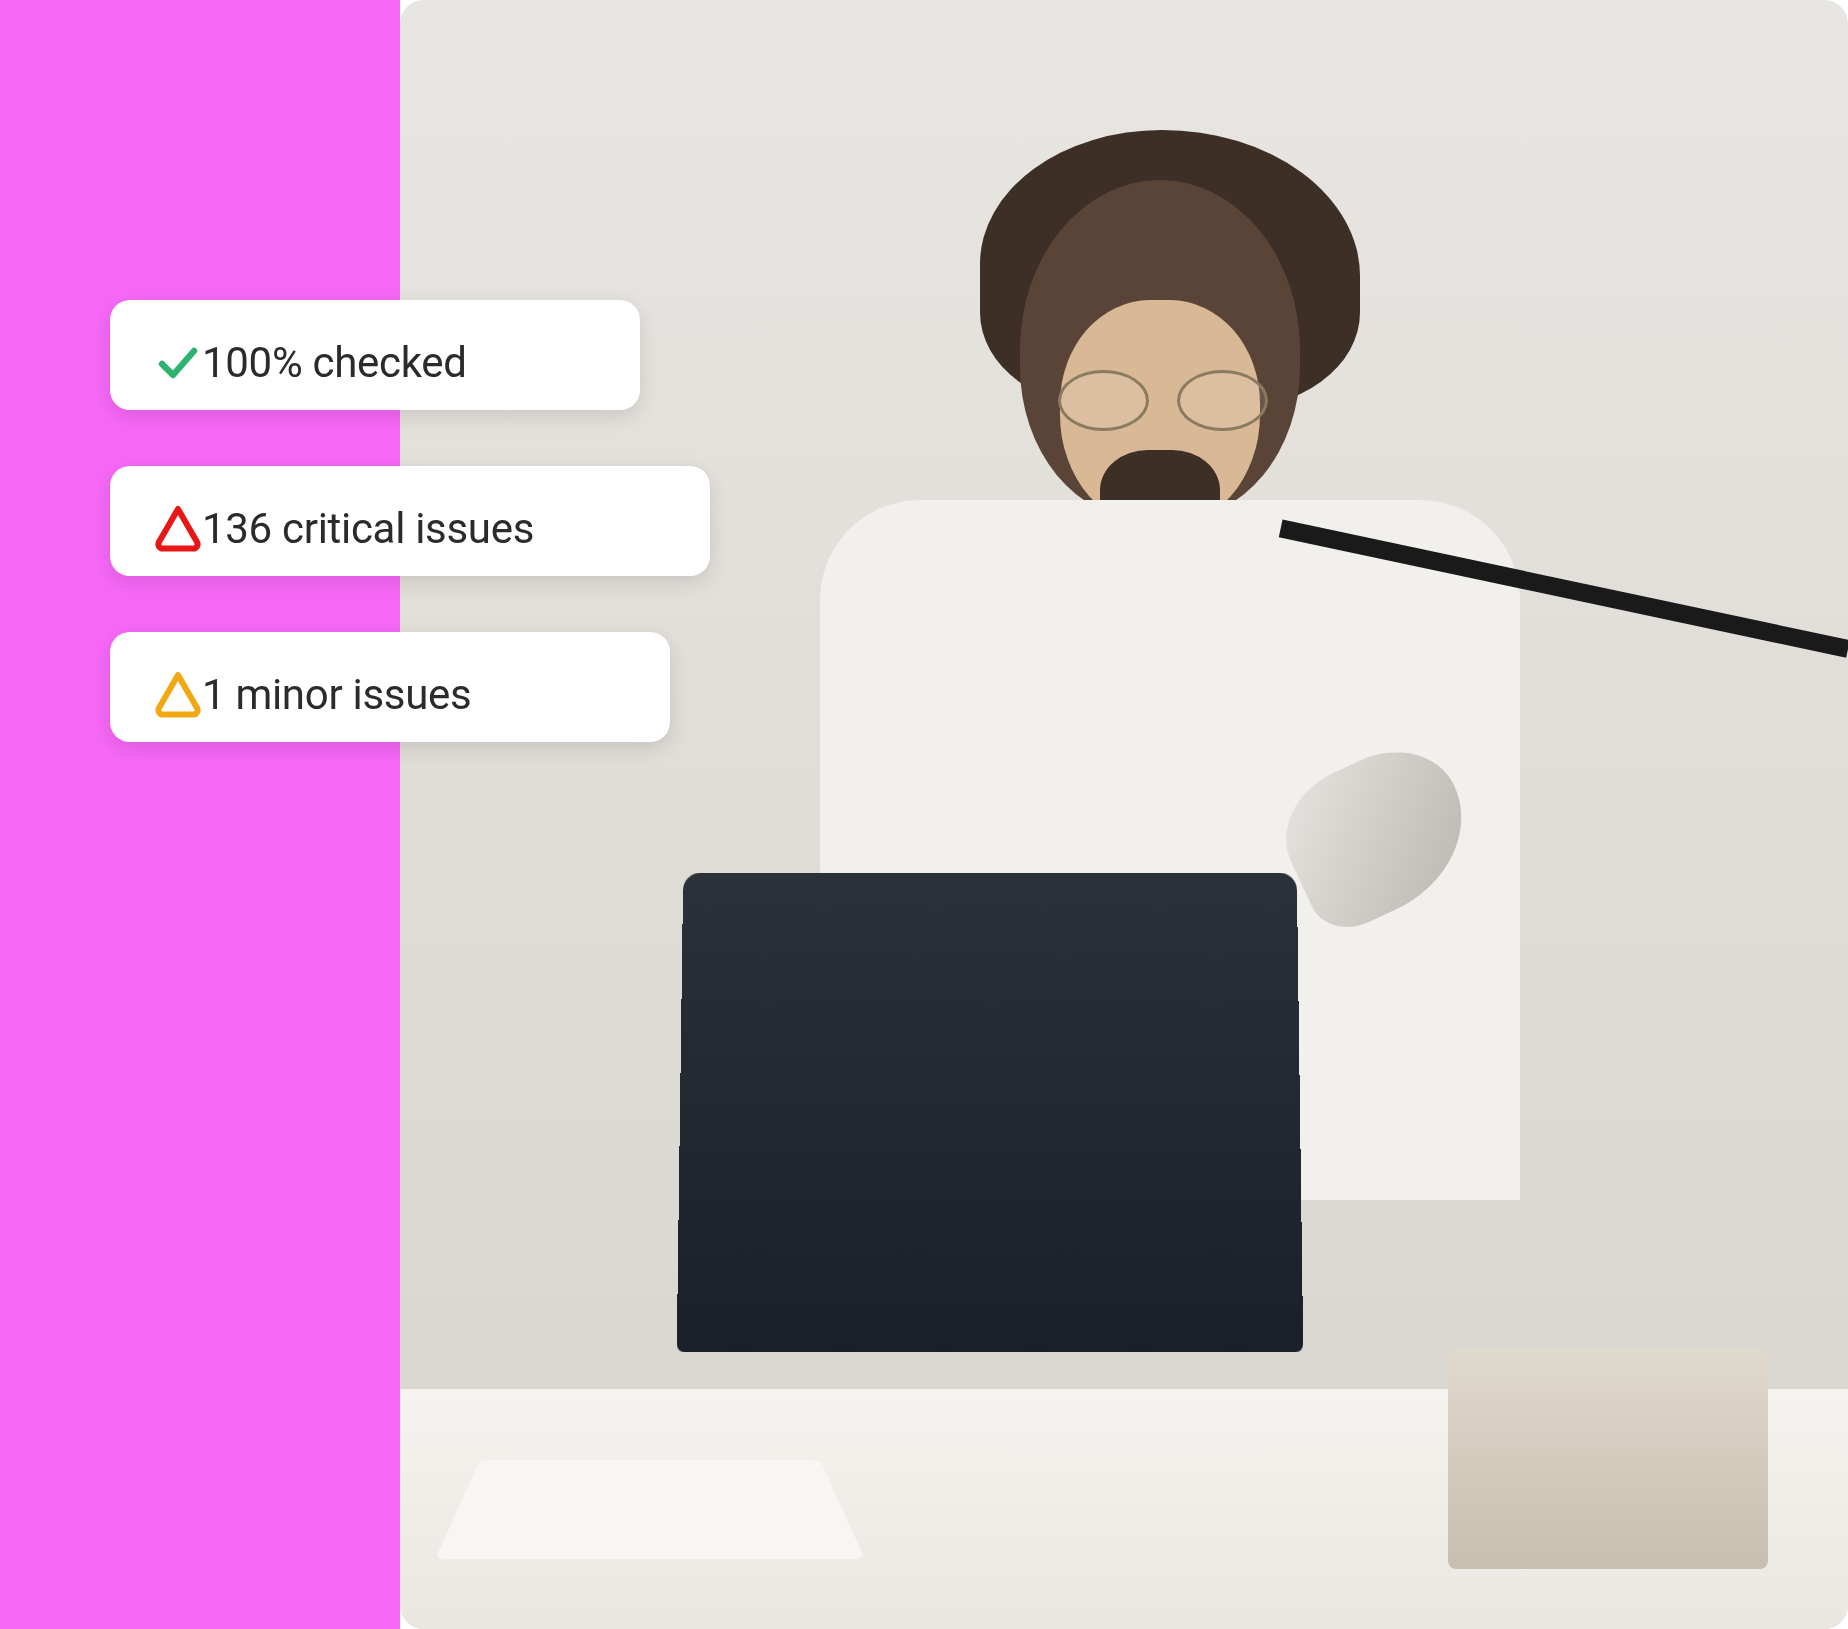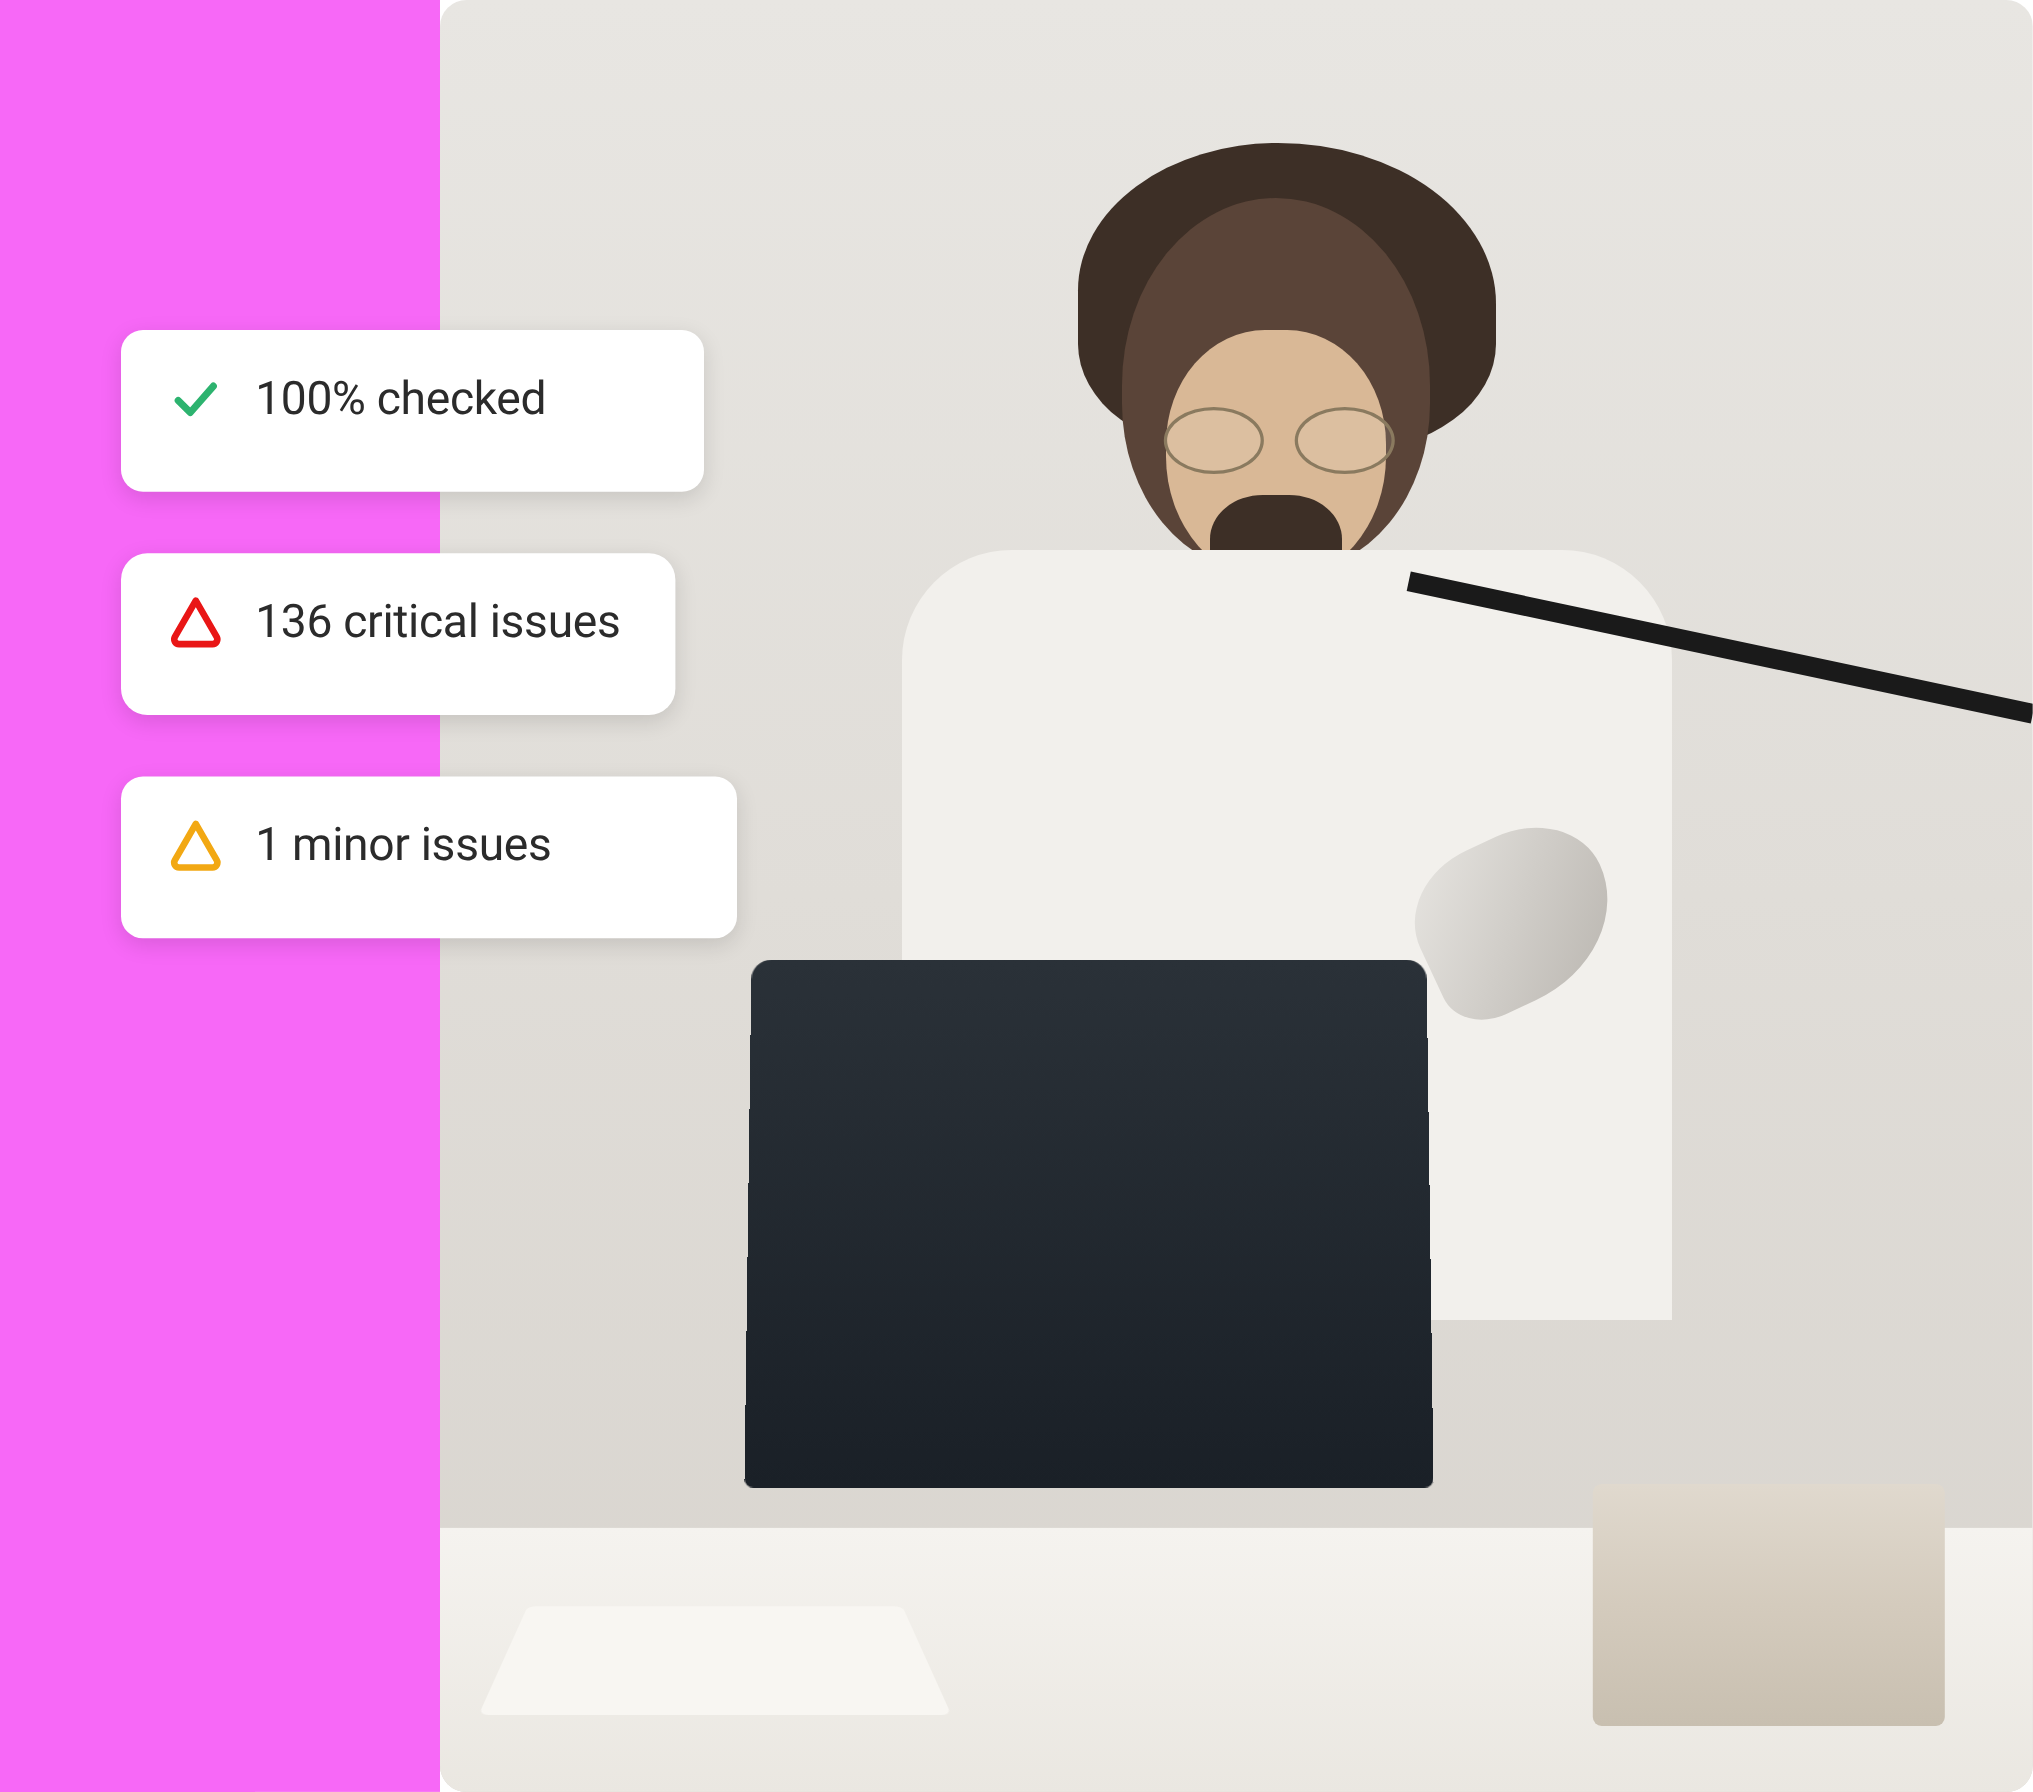--- a/index.html
+++ b/index.html
@@ -171,43 +171,42 @@
       left: 110px;
       top: 300px;
       display: flex;
       flex-direction: column;
       gap: 56px;
       z-index: 10;
     }
     .status-badge {
       background: #ffffff;
       border-radius: 20px;
-      padding: 38px 52px 60px 44px;
+      padding: 38px 52px 23px 44px;
       display: flex;
       align-items: center;
-      gap: 30px;
       box-shadow: 0 6px 20px rgba(0,0,0,0.12);
       white-space: nowrap;
     }
     .status-badge .icon {
       width: 48px;
       height: 48px;
       flex-shrink: 0;
       display: flex;
       align-items: center;
       justify-content: center;
     }
     .status-badge .label {
       font-size: 42px;
       font-weight: 400;
       color: #2b2b2b;
       letter-spacing: -0.3px;
     }
     .badge-checked { width: 530px; }
-    .badge-critical { width: 504px; border-radius: 24px; }
+    .badge-critical { width: 600px; }
     .badge-minor { width: 560px; }
   </style>
 </head>
 <body>
 
 <div class="pink-bg"></div>
 
 <div class="photo-container">
   <div class="photo-scene">
     <div class="person-hair"></div>

